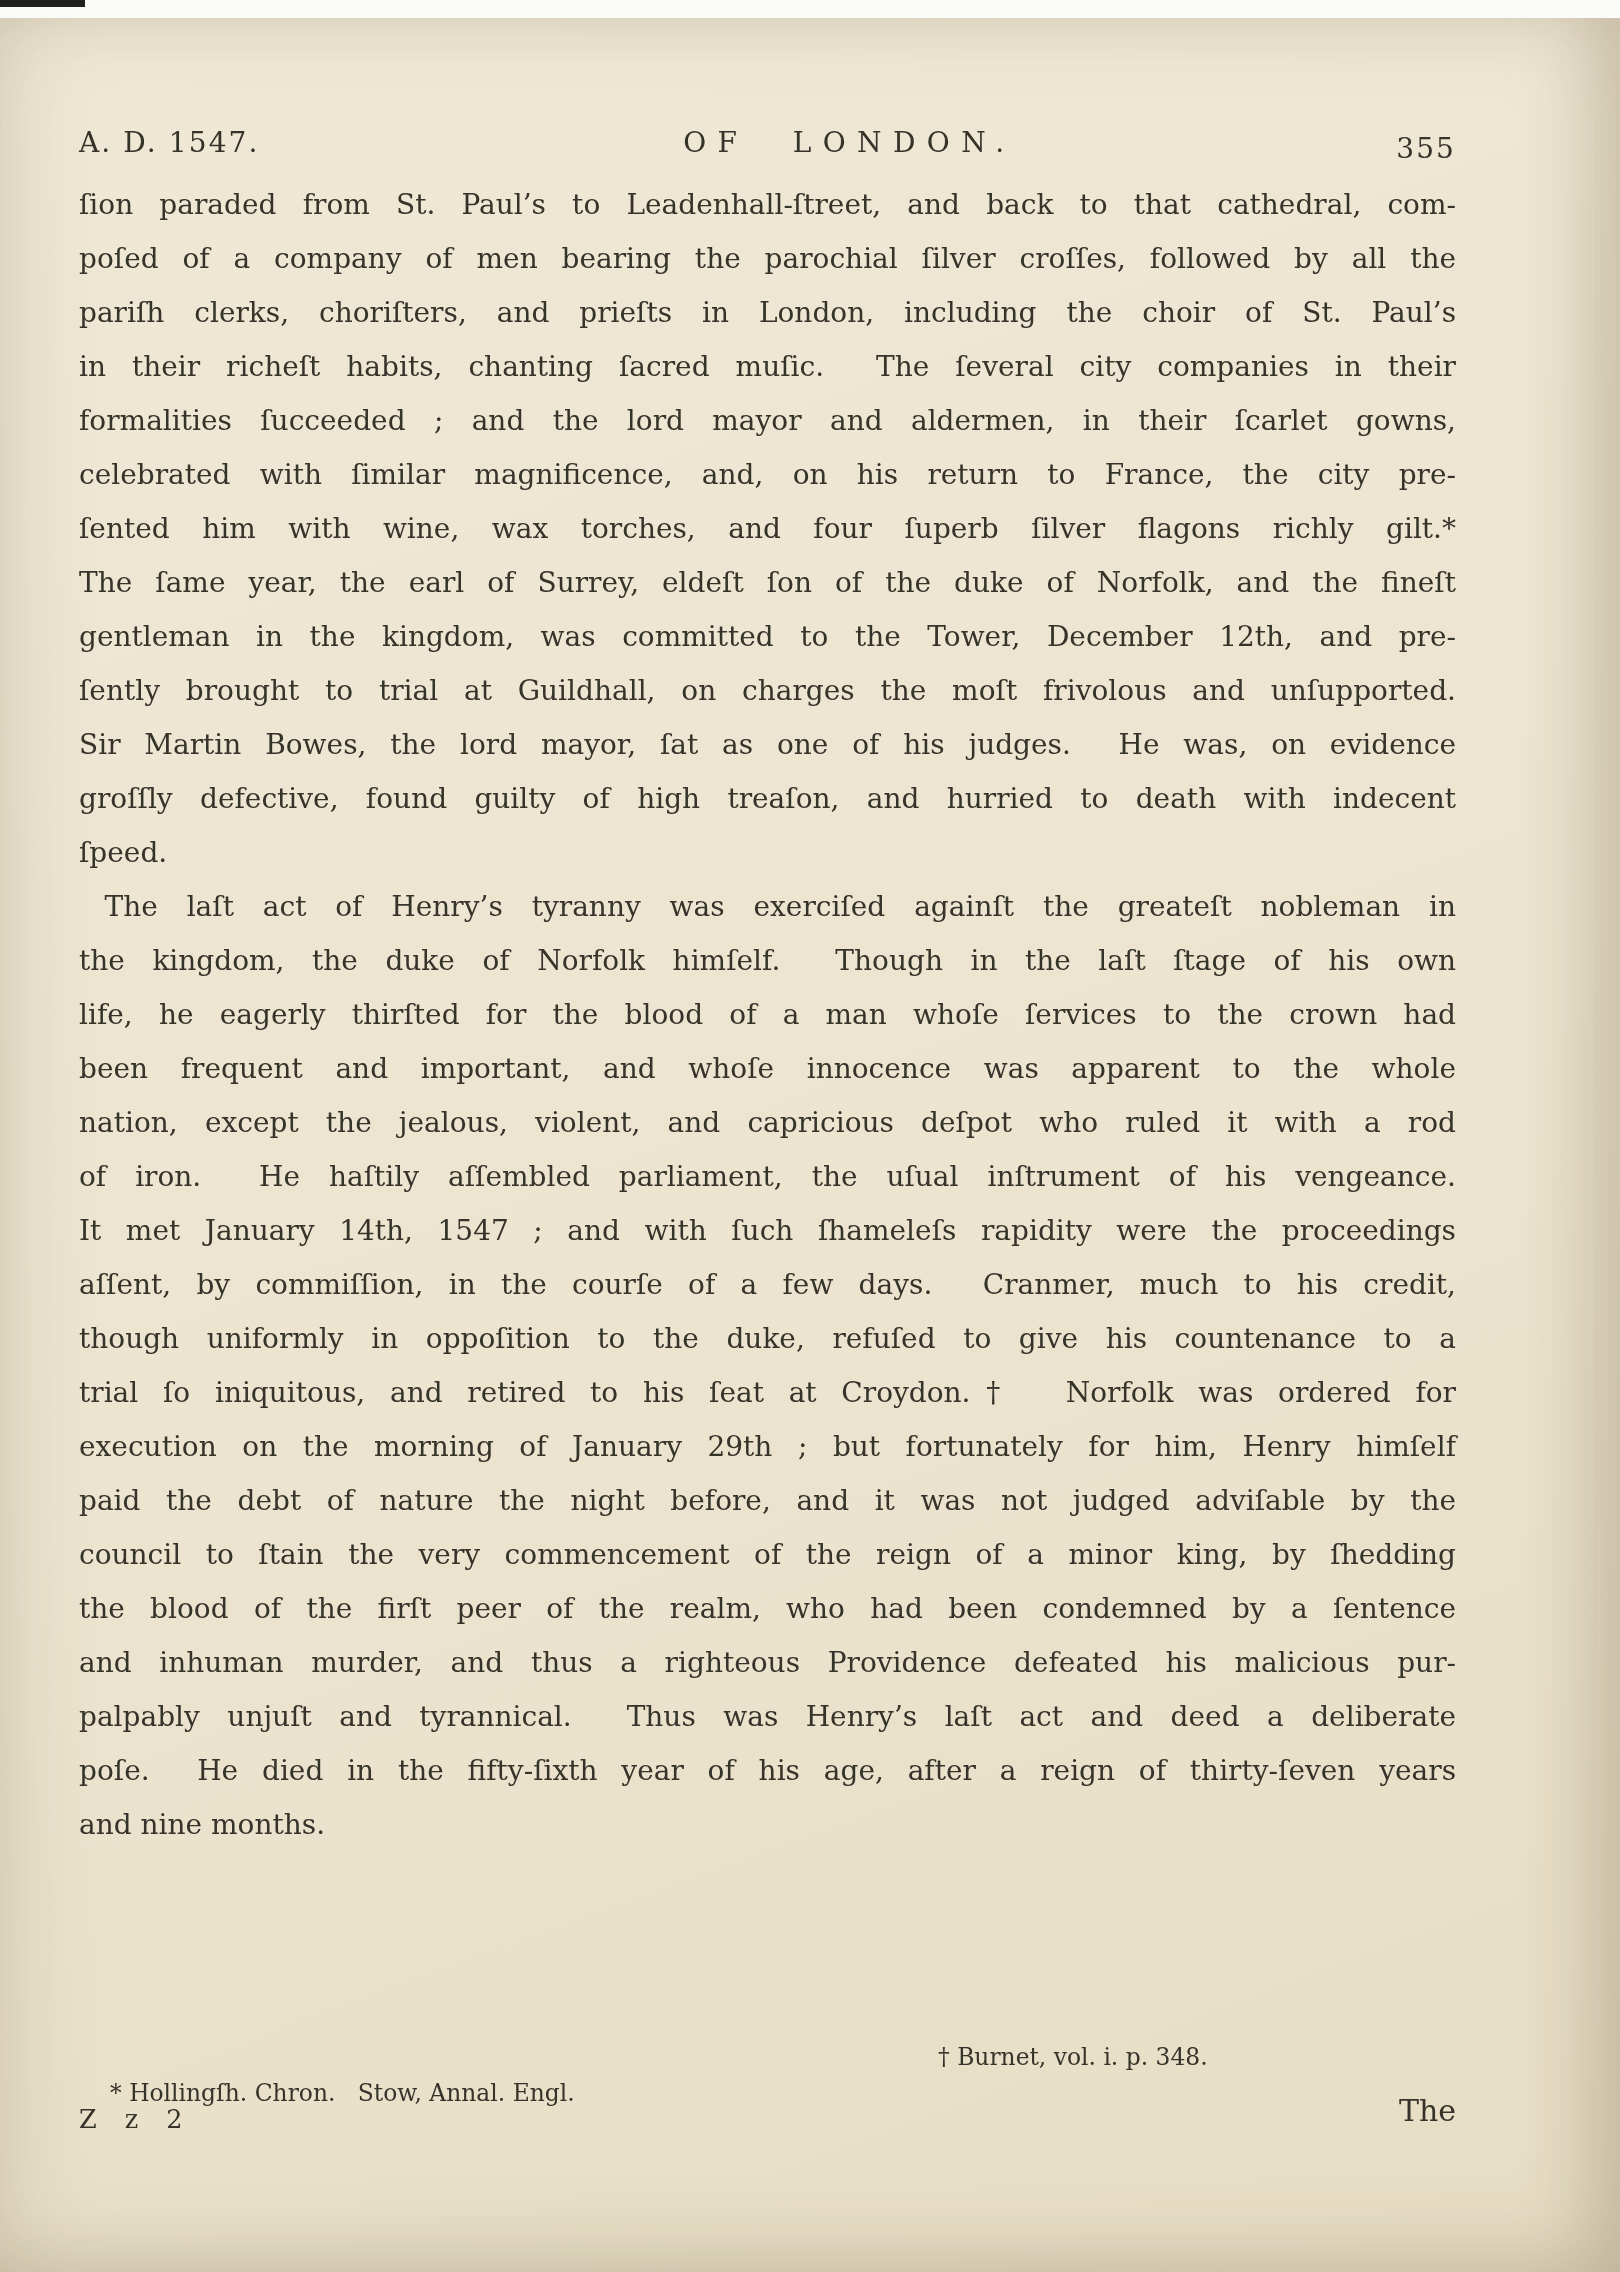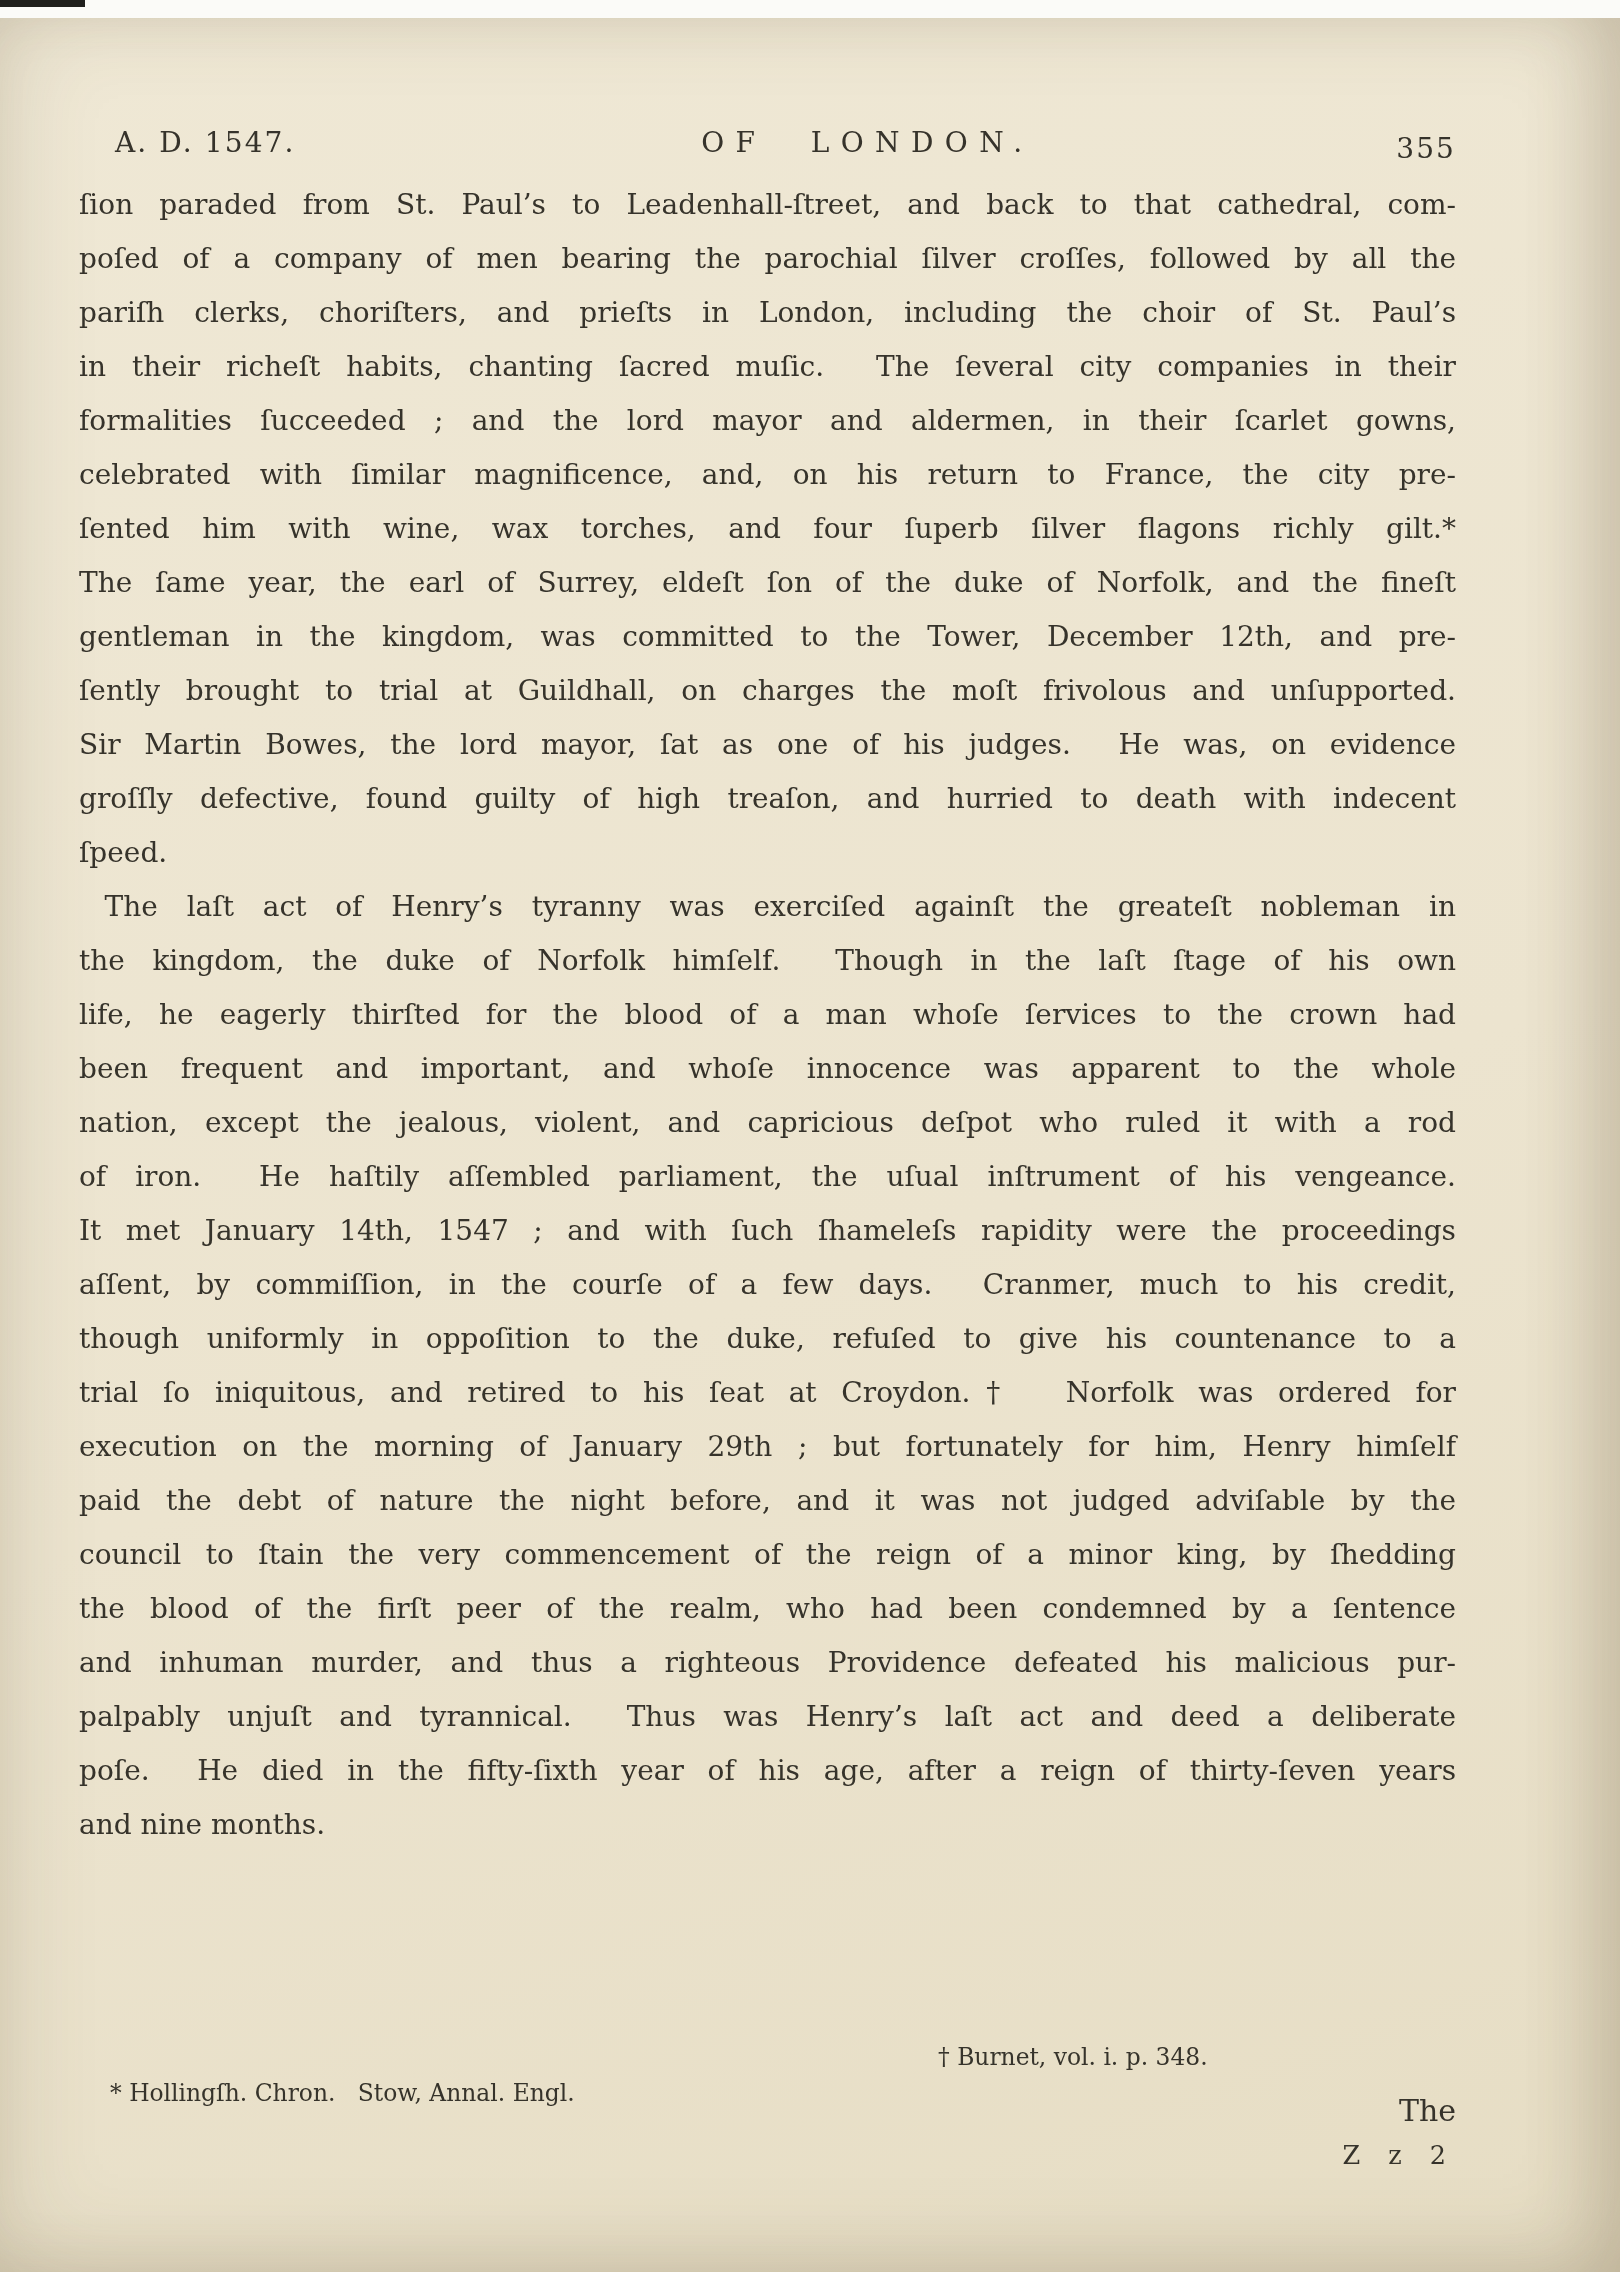--- a/index.html
+++ b/index.html
@@ -17,21 +17,20 @@
     overflow: hidden;
   }
   
   .scan-top-strip { position: absolute; top: 0; left: 0; right: 0; height: 18.4px; background: #fbfbf8; }
   .scan-corner { position: absolute; top: 0; left: 0; width: 85px; height: 7px; background: #20201d; }
 
   .header {
     position: absolute; top: 126px; left: 79px; right: 165px;
     display: flex; justify-content: space-between; align-items: flex-start;
     font-size: 28px;
-    margin-left: 36px;
   }
   .header .date { letter-spacing: 2.1px; }
   .header .running-title { letter-spacing: 11.4px; word-spacing: 24px; margin-left: 43px; }
   .header .page-num { letter-spacing: 2.1px; transform: translateY(5.7px); }
 
   .body-text {
     position: absolute; top: 178px; left: 79px; right: 165px;
     font-size: 28px;
   }
   .line {
@@ -50,21 +49,21 @@
   }
   .footnotes .fn-left { position: absolute; left: 31px; top: 0; margin-top: 36px; }
   .footnotes .fn-right { position: absolute; left: 859px; top: 0; }
 
   .bottom-row {
     position: absolute; top: 2093px; left: 79px; right: 165px;
     height: 57px;
   }
   .signature {
     position: absolute; left: 0; right: 0; top: 11.4px;
-    text-align: right; font-size: 25.5px; letter-spacing: 10px; margin-top: 36px;
+    text-align: left; font-size: 25.5px; letter-spacing: 10px;
   }
   .catchword {
     position: absolute; right: 0; top: 0;
     font-size: 30px;
   }
 </style>
 </head>
 <body>
 
 <div class="page">

